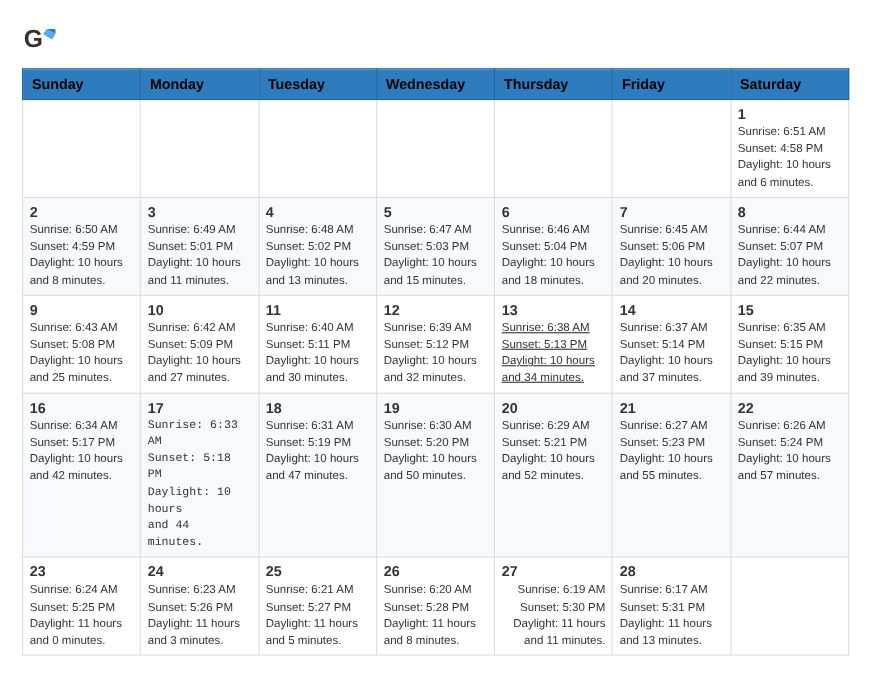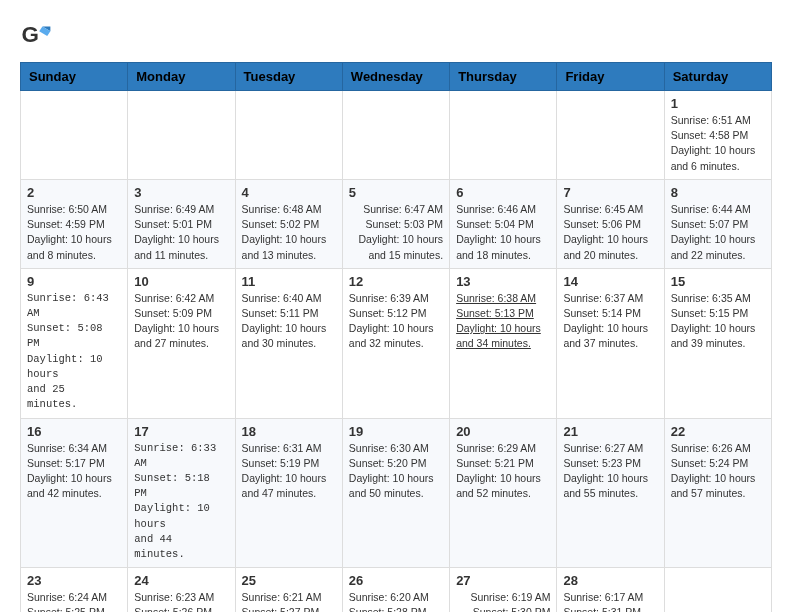--- a/index.html
+++ b/index.html
@@ -148,21 +148,21 @@
         </td>
         <td>
           <div class="day-number">4</div>
           <div class="day-info" style="white-space: pre-line;">Sunrise: 6:48 AM
 Sunset: 5:02 PM
 Daylight: 10 hours
 and 13 minutes.</div>
         </td>
         <td>
           <div class="day-number">5</div>
-          <div class="day-info" style="white-space: pre-line; text-align: right;">Sunrise: 6:47 AM
+          <div class="day-info" style="white-space: pre-line;">Sunrise: 6:47 AM
 Sunset: 5:03 PM
 Daylight: 10 hours
 and 15 minutes.</div>
         </td>
         <td>
           <div class="day-number">6</div>
           <div class="day-info" style="white-space: pre-line;">Sunrise: 6:46 AM
 Sunset: 5:04 PM
 Daylight: 10 hours
 and 18 minutes.</div>
@@ -178,21 +178,21 @@
           <div class="day-number">8</div>
           <div class="day-info" style="white-space: pre-line;">Sunrise: 6:44 AM
 Sunset: 5:07 PM
 Daylight: 10 hours
 and 22 minutes.</div>
         </td>
       </tr>
       <tr>
         <td>
           <div class="day-number">9</div>
-          <div class="day-info" style="white-space: pre-line; font-family: Liberation Mono, monospace;">Sunrise: 6:43 AM
+          <div class="day-info" style="white-space: pre-line;">Sunrise: 6:43 AM
 Sunset: 5:08 PM
 Daylight: 10 hours
 and 25 minutes.</div>
         </td>
         <td>
           <div class="day-number">10</div>
           <div class="day-info" style="white-space: pre-line;">Sunrise: 6:42 AM
 Sunset: 5:09 PM
 Daylight: 10 hours
 and 27 minutes.</div>

